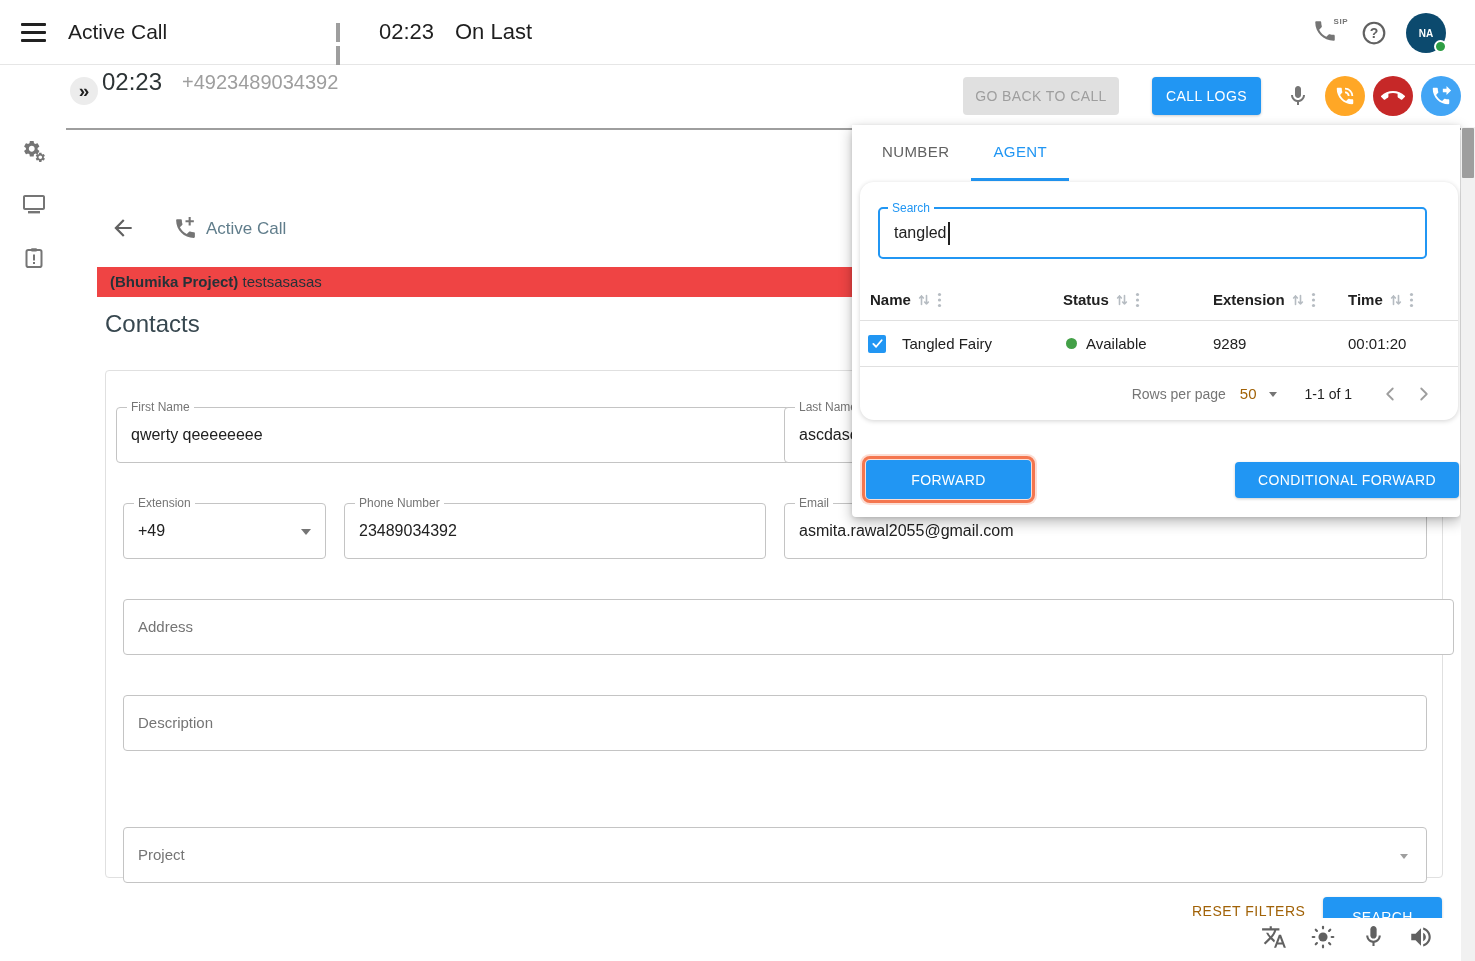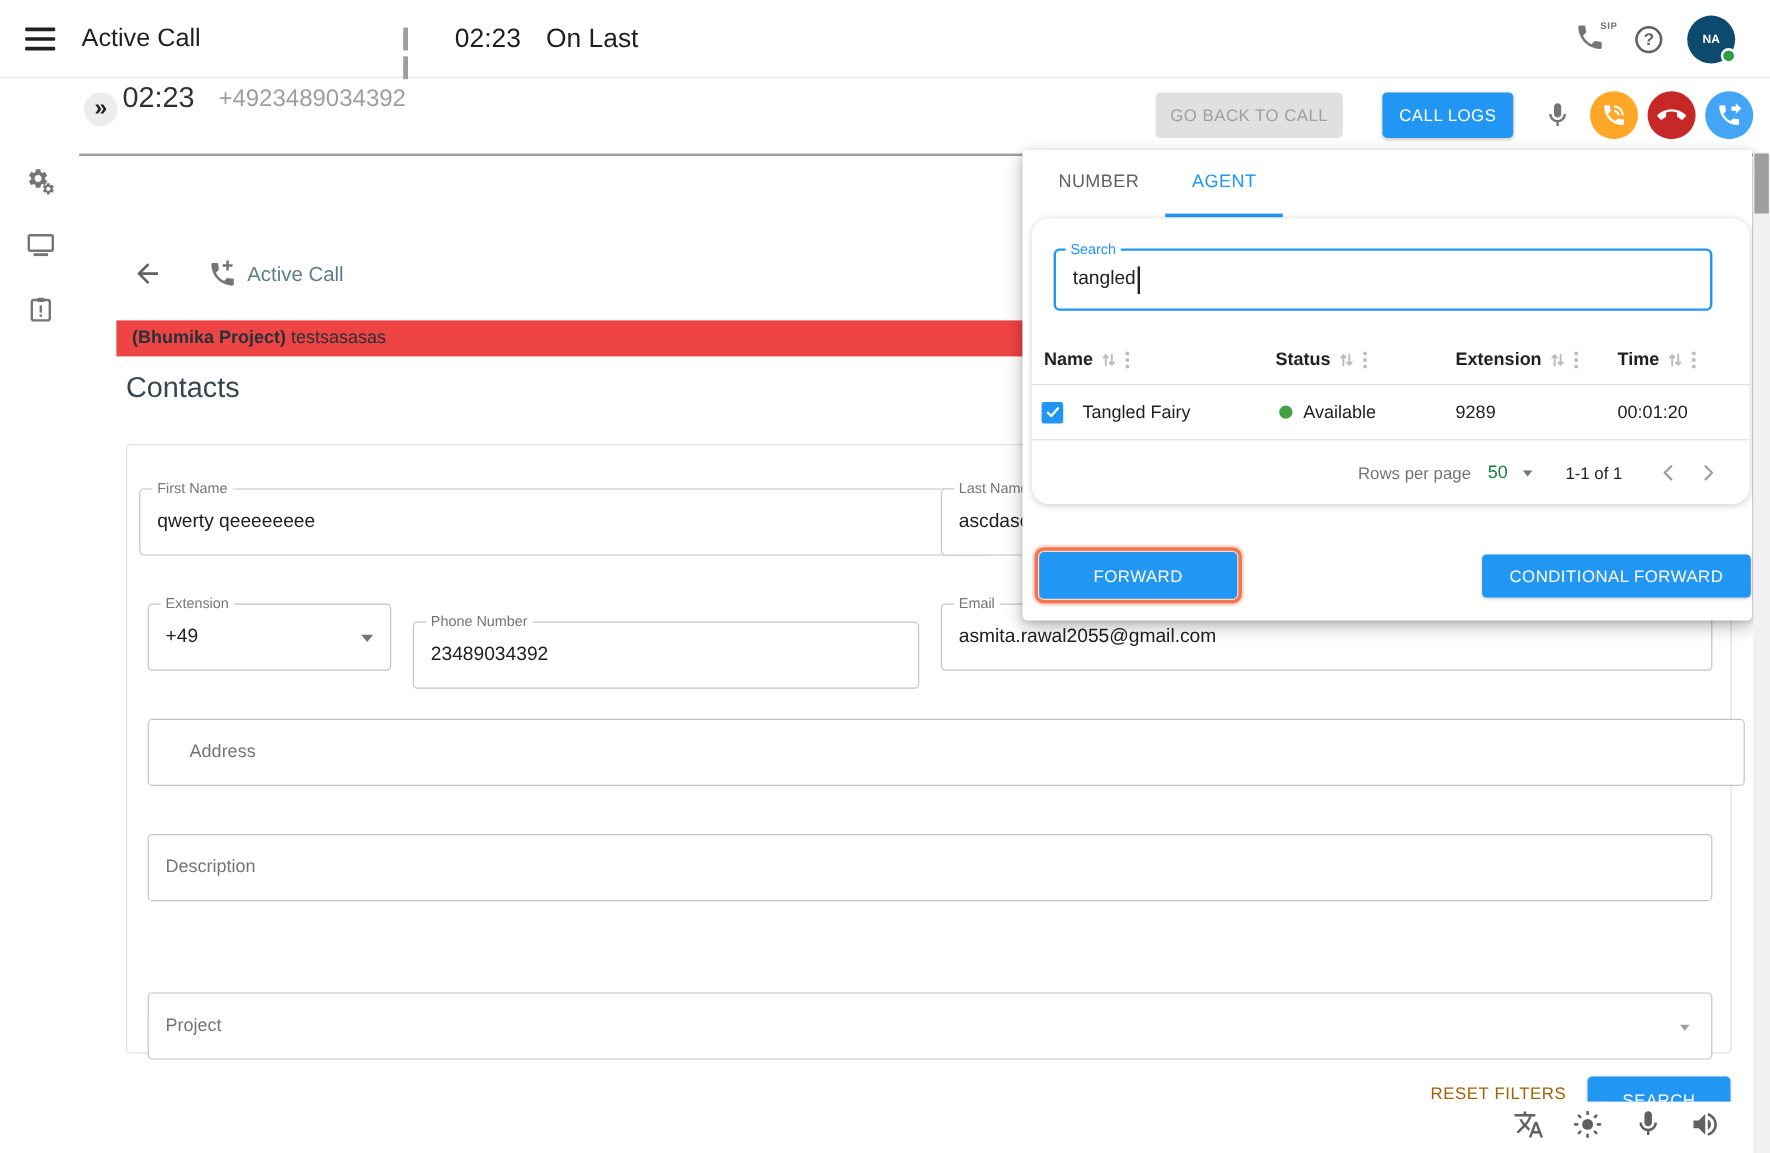--- a/index.html
+++ b/index.html
@@ -95,21 +95,21 @@
   .sort-ic, .kebab-ic { color:#b6bcc2; }
   .row-divider { position:absolute; left:0; width:598px; height:1px; background:#e0e0e0; }
   .tr { position:absolute; left:0; top:139px; width:598px; height:45px; }
   .td { position:absolute; top:0; height:45px; display:flex; align-items:center; font-size:15px; color:#212121; }
   .checkbox { width:18px; height:18px; background:#2196F3; border-radius:2px;
     display:flex; align-items:center; justify-content:center; cursor:pointer; }
   .status-dot { width:11px; height:11px; border-radius:50%; margin-right:9px; }
   .paging { position:absolute; left:0; top:185px; width:598px; height:53px; display:flex;
     align-items:center; justify-content:flex-end; padding-right:22px; gap:10px; }
   .pg-label { font-size:14px; color:#757575; }
-  .pg-value { font-size:15px; color:#15803d; margin-left:4px; }
+  .pg-value { font-size:15px; color:#a16207; margin-left:4px; }
   .pg-caret { width:0; height:0; border-left:4px solid transparent; border-right:4px solid transparent;
     border-top:5px solid #757575; margin:2px 18px 0 2px; }
   .pg-range { font-size:14px; color:#212121; margin-right:16px; }
   .pg-chev { width:24px; height:24px; color:#9e9e9e; cursor:pointer; display:flex; align-items:center; justify-content:center; }
   .fwd-btn { position:absolute; left:14px; top:335px; width:165px; height:39px;
     outline:3px solid #f4764f; outline-offset:1px; box-shadow:0 0 0 6px rgba(244,118,79,0.25); }
   .cfwd-btn { position:absolute; left:383px; top:337px; width:224px; height:36px; }
 
   
   .scrollbar { position:absolute; left:1461px; top:127px; width:14px; height:834px; background:#f1f1f1; z-index:25; }
@@ -234,29 +234,29 @@
     </div>
     <div class="field" style="left:678px; top:36px; width:643px;">
       <span class="field-label">Last Name</span>
       <input type="text" value="ascdasc" style="">
     </div>
     <div class="field" style="left:17px; top:132px; width:203px;">
       <span class="field-label">Extension</span>
       <input type="text" value="+49" style="">
       <span class="caret"></span>
     </div>
-    <div class="field" style="left:238px; top:132px; width:422px;margin-top:15px;">
+    <div class="field" style="left:238px; top:132px; width:422px;">
       <span class="field-label">Phone Number</span>
       <input type="text" value="23489034392" style="">
     </div>
     <div class="field" style="left:678px; top:132px; width:643px;">
       <span class="field-label">Email</span>
       <input type="text" value="asmita.rawal2055@gmail.com" style="">
     </div>
-    <div class="field" style="left:17px; top:228px; width:1331px;padding-left:20px;">
+    <div class="field" style="left:17px; top:228px; width:1331px;">
       <input type="text" placeholder="Address" style="">
     </div>
     <div class="field" style="left:17px; top:324px; width:1304px;">
       <input type="text" placeholder="Description" style="">
     </div>
     <div class="field" style="left:17px; top:420px; width:1304px;margin-top:36px;">
       <input type="text" placeholder="Project" style="">
       <span class="caret-sm"></span>
     </div>
   </div>

